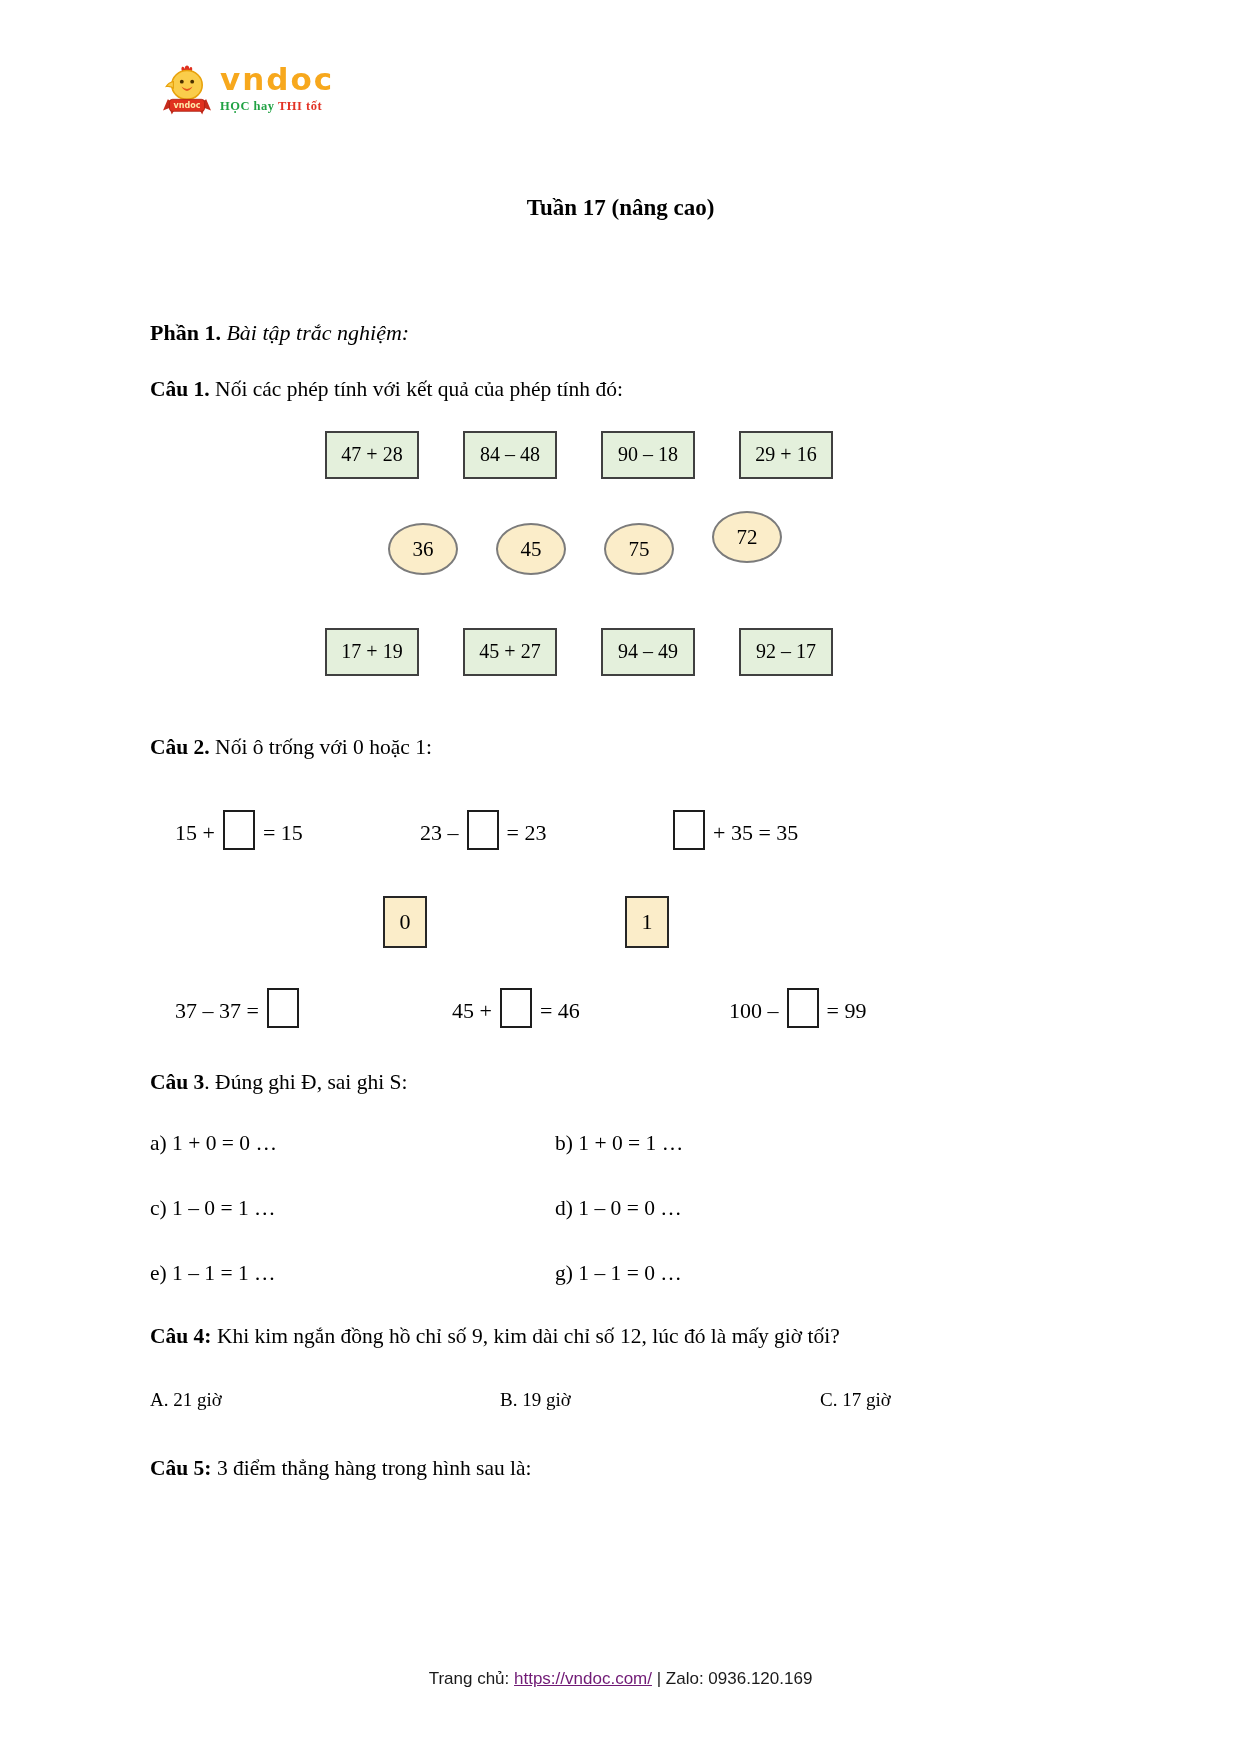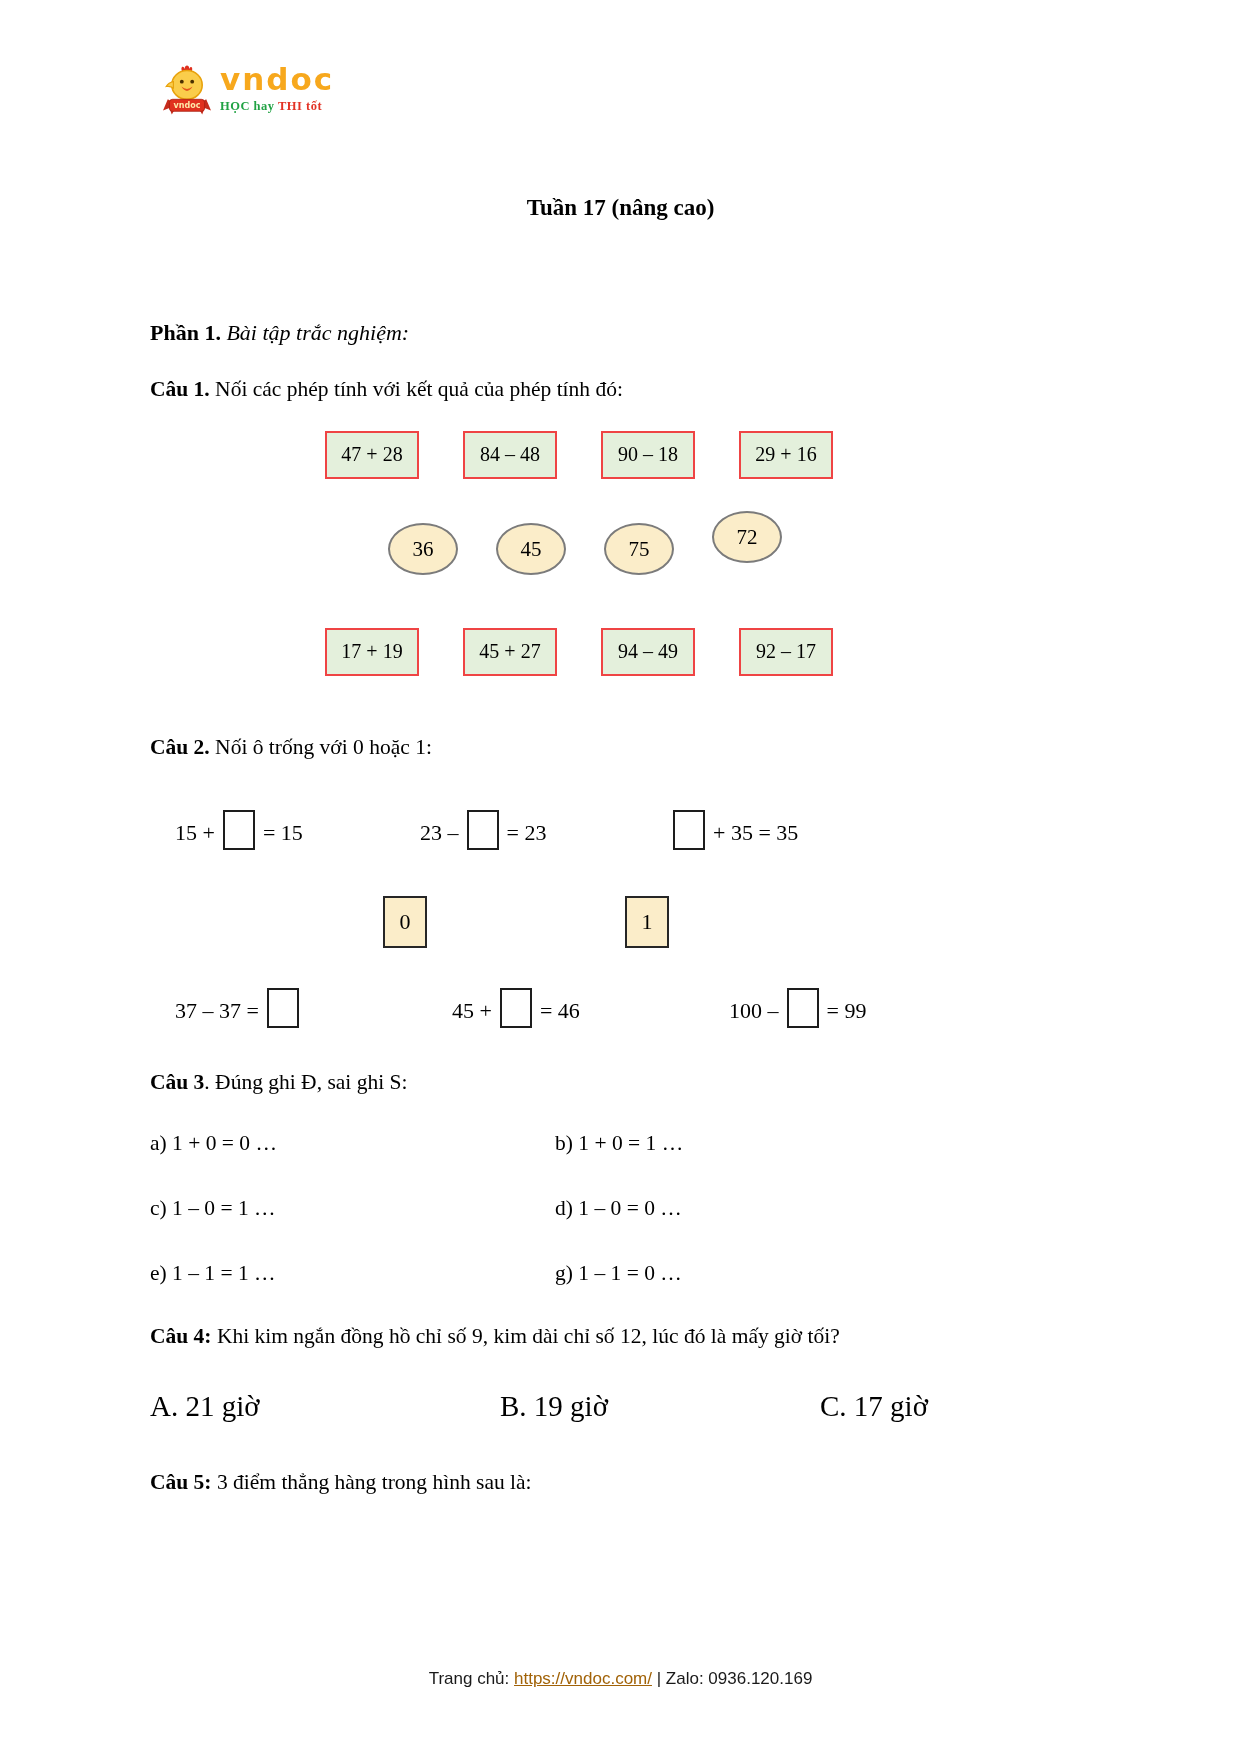--- a/index.html
+++ b/index.html
@@ -39,21 +39,21 @@
   .mt-q3 { margin-top:40px; }
   .mt-q4 { margin-top:34px; }
   .mt-q5 { margin-top:42px; }
 
   
   .boxes-row { display:flex; margin-left:325px; gap:44px; }
   .boxes-row.first { margin-top:27px; }
   .boxes-row.second { margin-top:53px; }
   .op-box {
     width:90px; height:44px; box-sizing:content-box;
-    background:#E4F0DC; border:2px solid #ef4444;
+    background:#E4F0DC; border:2px solid #404040;
     display:flex; align-items:center; justify-content:center;
     font-size:20px;
   }
   .ovals-row { display:flex; margin-left:388px; gap:38px; margin-top:44px; }
   .oval {
     width:66px; height:48px; border-radius:50%;
     background:#FBEDC9; border:2px solid #7b7b7b;
     display:flex; align-items:center; justify-content:center;
     font-size:21px;
   }
@@ -81,31 +81,31 @@
 
   
   .tf-grid {
     display:grid; grid-template-columns:405px 420px; row-gap:36px;
     margin:32px 0 0 150px; font-size:21.5px;
   }
 
   
   .opts-row {
     display:grid; grid-template-columns:350px 320px auto;
-    margin:36px 4px 0 150px; font-size:29px;
+    margin:36px 4px 0 150px; font-size:19px;
   }
 
   
   .footer {
     position:absolute; top:1668px; left:0; width:100%;
     text-align:center;
     font-family:"Liberation Sans", sans-serif;
     font-size:17px; color:#1a1a1a;
   }
-  .footer a { color:#a16207; text-decoration:underline; cursor:pointer; }
+  .footer a { color:#701a75; text-decoration:underline; cursor:pointer; }
 </style>
 </head>
 <body>
 
 <div class="page">
 
   <div class="logo">
     <svg viewBox="0 0 60 66" width="48" height="53" aria-hidden="true">
       <path d="M24 9 C21 3 26 1 27 6 C27.5 0.5 32.5 0.5 33 6 C34 2 38 3 36 9 Z" fill="#E0301E"></path>
       <ellipse cx="30" cy="26" rx="19" ry="18" fill="#FACD4B" stroke="#E8A20C" stroke-width="2"></ellipse>

